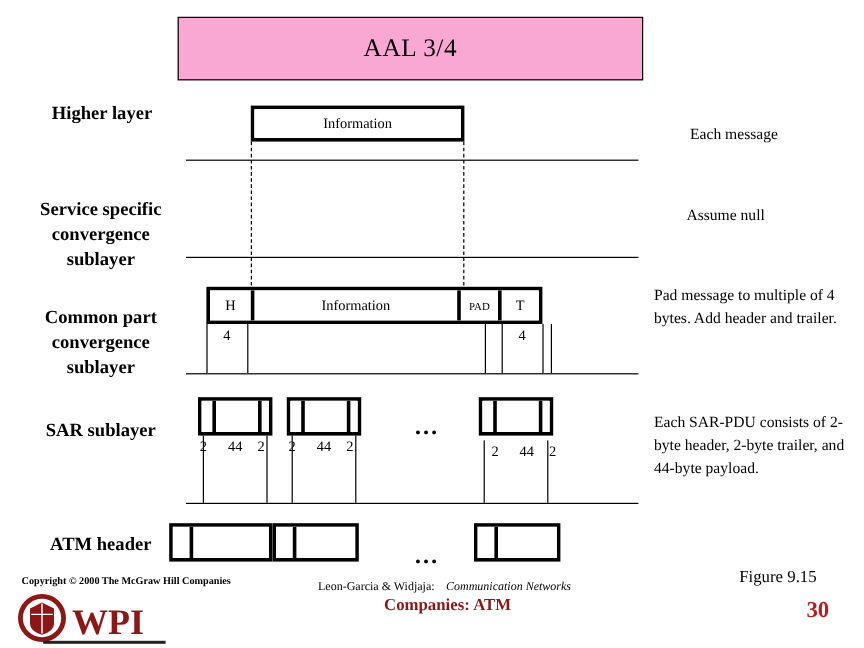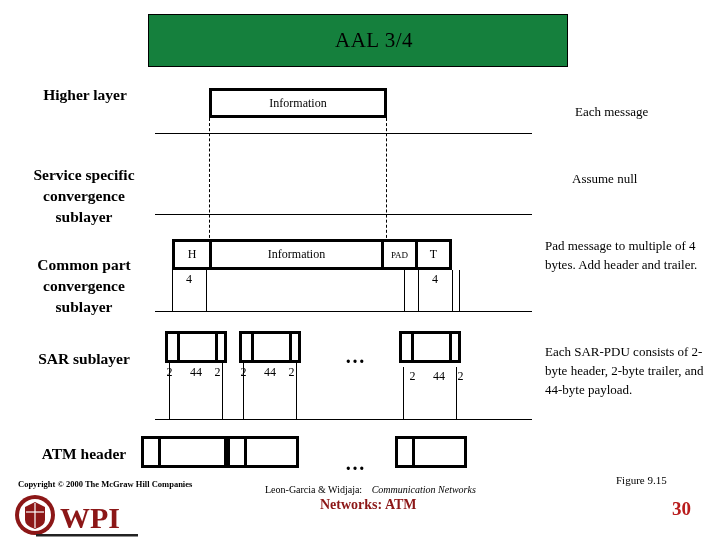--- a/index.html
+++ b/index.html
@@ -2,22 +2,22 @@
 <html><head>
 <meta charset="utf-8">
 <style>
   html,body{margin:0;padding:0;background:#ffffff;}
   body{width:720px;height:540px;position:relative;overflow:hidden;
        font-family:"Liberation Serif", serif;color:#000;}
   .abs{position:absolute;}
 
   
   #title-bar{left:148px;top:14px;width:386px;height:51px;
-             background:#15803d;border:1px solid #000;
-             display:flex;align-items:center;justify-content:center;padding-left:32px;}
+             background:#f9a8d4;border:1px solid #000;
+             display:flex;align-items:center;justify-content:center;}
   #title-text{font-size:21px;letter-spacing:.5px;}
 
   
   .layer-label{font-weight:bold;font-size:15.5px;line-height:21px;text-align:center;}
 
   
   .note{font-size:13px;line-height:19px;}
 
   
   .hrule{background:#000;height:1px;left:155px;width:377px;}
@@ -203,17 +203,17 @@
     <text x="46" y="34" font-family="'Liberation Serif', serif" font-size="30" font-weight="bold" fill="#8c1717">WPI</text>
     <rect x="22" y="40" width="102" height="2.5" fill="#222"></rect>
   </svg>
 </div>
 
 <div class="abs footer-txt" style="left:265px;top:484px;">
   <span>Leon-Garcia &amp; Widjaja:</span>
   <span style="font-style:italic;margin-left:7px;">Communication Networks</span>
 </div>
 
-<div class="abs footer-red" style="left:320px;top:497px;">Networks: ATM</div>
-
-<div class="abs" style="left:616px;top:474px;font-size:11px;">Figure 9.15</div>
+<div class="abs footer-red" style="left:320px;top:497px;">Companies: ATM</div>
+
+<div class="abs" style="left:616px;top:474px;font-size:14px;">Figure 9.15</div>
 
 <div class="abs pagenum" style="left:672px;top:498px;">30</div>
 
 </body></html>

